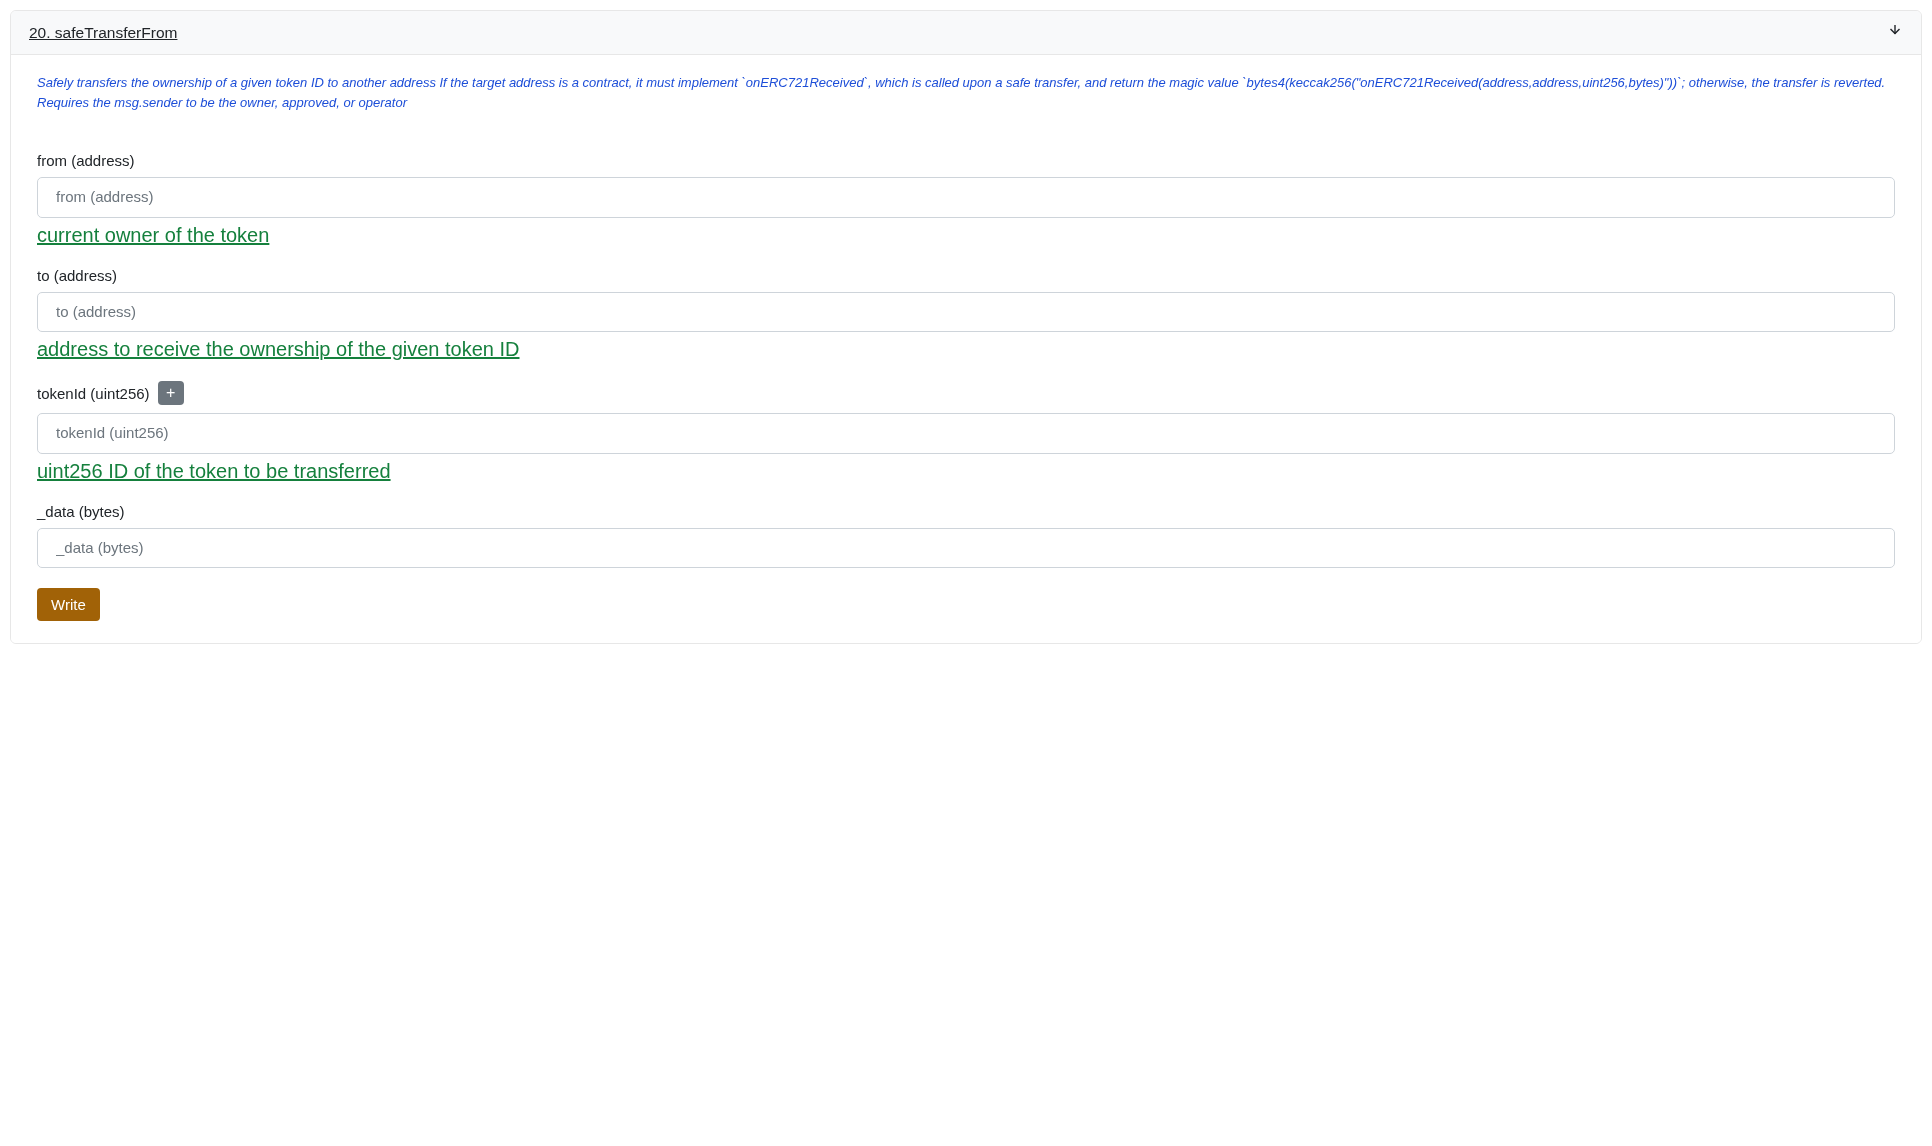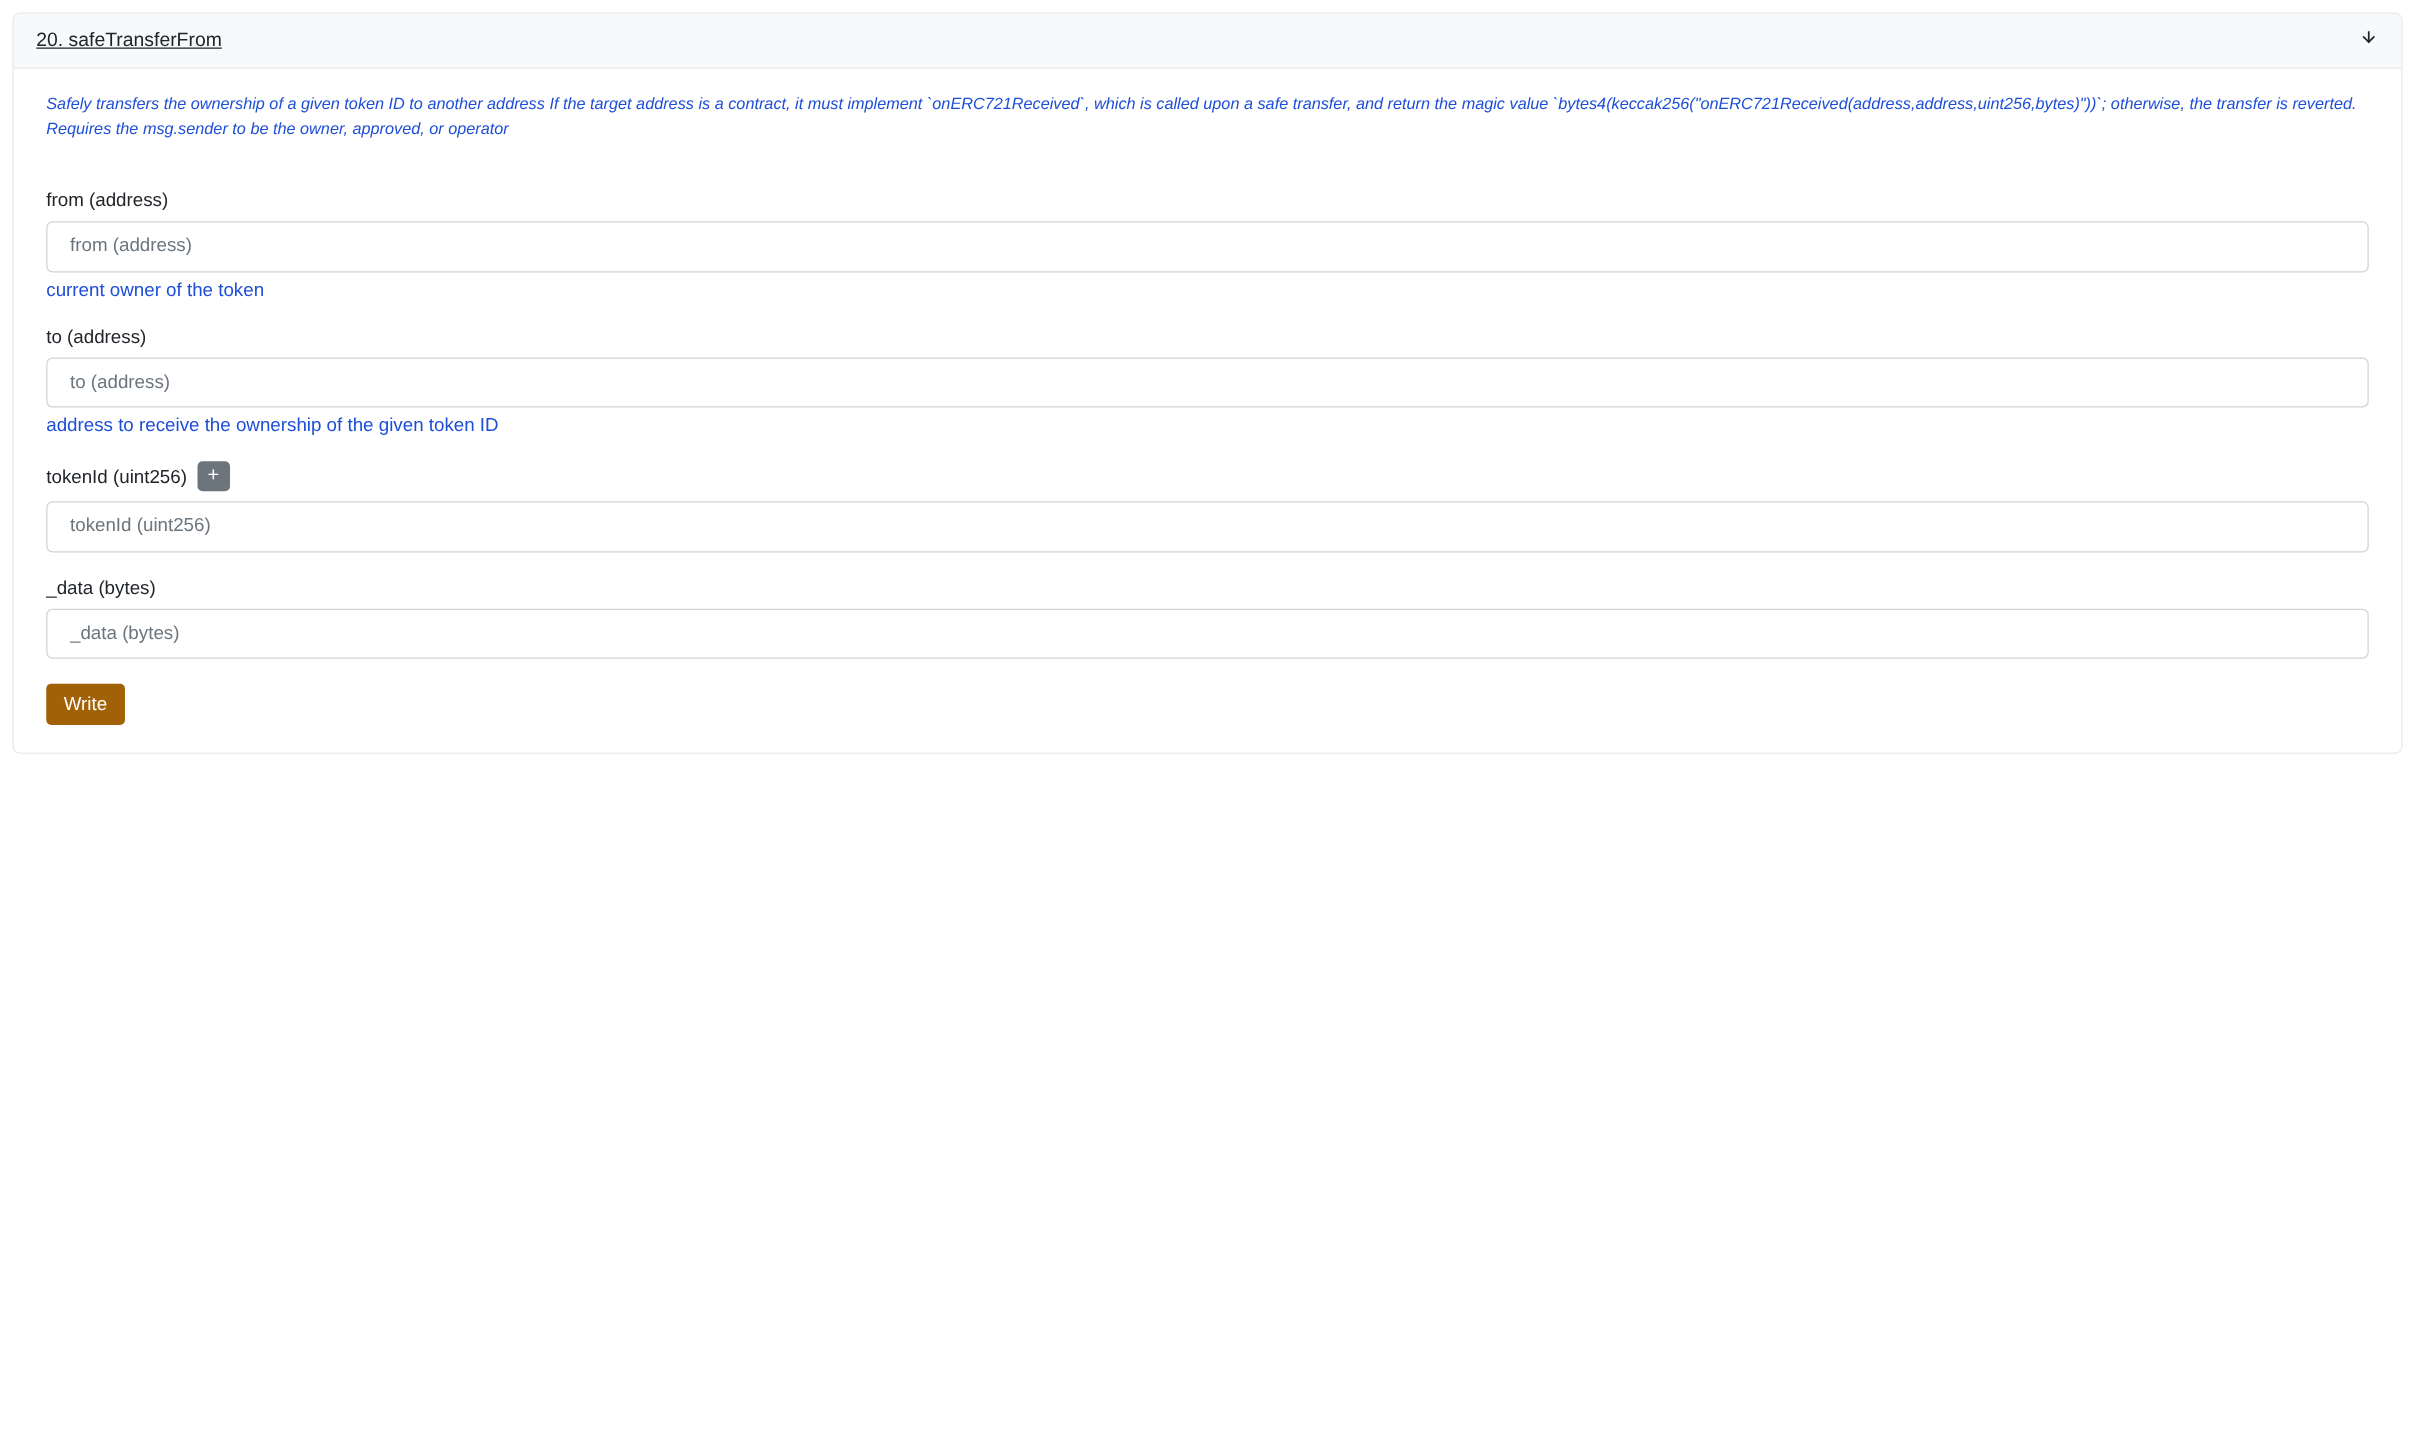--- a/index.html
+++ b/index.html
@@ -87,23 +87,24 @@
       font-size: 15px;
       color: #495057;
       background: #fff;
       line-height: 1.5;
       font-family: inherit;
     }
     .text-input::placeholder {
       color: #6c757d;
     }
     .help-text {
-      color: #1d4ed8;
-      font-size: 15px;
+      color: #15803d;
+      font-size: 20px;
       margin-top: 6px;
+      text-decoration: underline;
     }
     .write-btn {
       background: #a16207;
       color: #fff;
       border: none;
       border-radius: 4px;
       padding: 8px 14px;
       font-size: 15px;
       cursor: pointer;
       font-family: inherit;
@@ -142,20 +143,21 @@
     </div>
 
     <div class="form-group">
       <div class="label-row">
         <span class="field-label">tokenId (uint256)</span>
         <button class="plus-btn">
           <span>+</span>
         </button>
       </div>
       <input type="text" class="text-input" placeholder="tokenId (uint256)" style="">
+      <div class="help-text">uint256 ID of the token to be transferred</div>
     </div>
 
     <div class="form-group">
       <div class="label-row">
         <span class="field-label">_data (bytes)</span>
       </div>
       <input type="text" class="text-input" placeholder="_data (bytes)" style="">
     </div>
 
     <button class="write-btn">Write</button>

